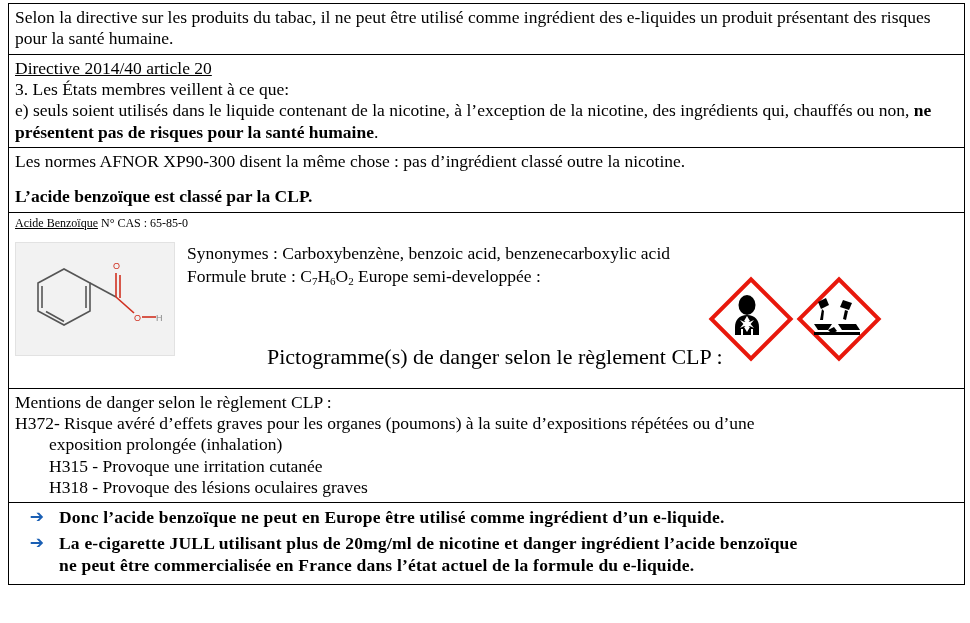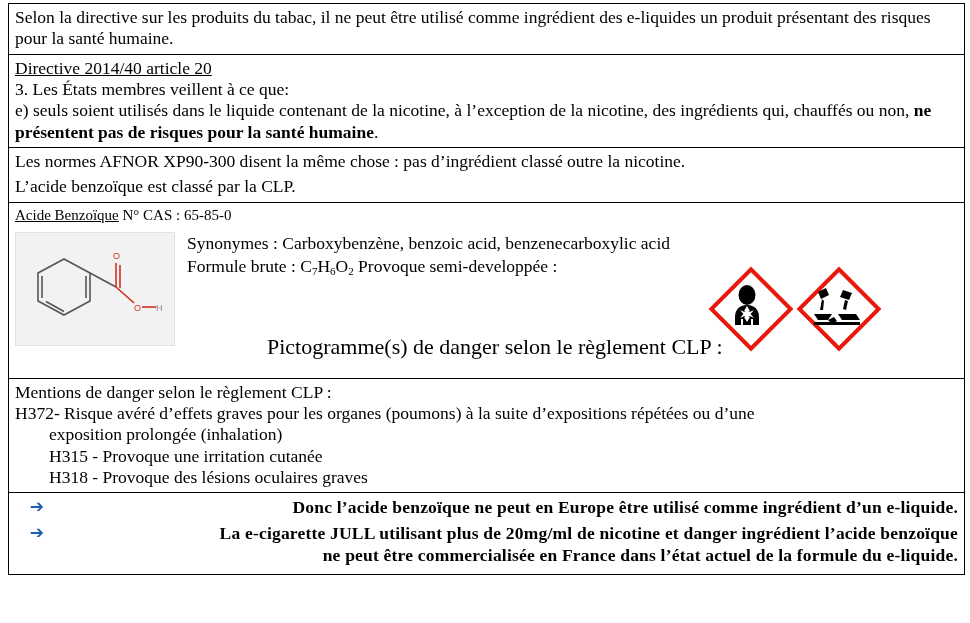--- a/index.html
+++ b/index.html
@@ -48,21 +48,21 @@
   }
   .row-line {
     display: block;
   }
   
   .chem-row-inner {
     position: relative;
     min-height: 168px;
   }
   .cas-line {
-    font-size: 15px;
+    font-size: 12px;
     margin-bottom: 4px;
   }
   .cas-label {
     text-decoration: underline;
   }
   .mol-box {
     position: absolute;
     left: 0px;
     top: 26px;
     width: 158px;
@@ -149,21 +149,20 @@
     flex: 0 0 auto;
     width: 44px;
     text-align: center;
     color: #1a5fb4;
     font-size: 17px;
     font-family: "DejaVu Sans", sans-serif;
     line-height: 1.28;
   }
   .concl-text {
     flex: 1 1 auto;
-    text-align: right;
   }
   .concl-text .cont {
     display: block;
   }
 </style>
 </head>
 <body>
 
 <div class="page">
   <table class="doc-table">
@@ -177,21 +176,21 @@
       <tr>
         <td>
           <span class="row-line u">Directive 2014/40  article 20</span>
           <span class="row-line">3. Les États membres veillent à ce que:</span>
           <span class="row-line"><span>e) seuls soient utilisés dans le liquide contenant de la nicotine, à l’exception de la nicotine, des ingrédients qui, chauffés ou non, </span><span class="b">ne présentent pas de risques pour la santé humaine</span><span>.</span></span>
         </td>
       </tr>
       <tr>
         <td>
           <span class="row-line">Les normes AFNOR XP90-300 disent la même chose : pas d’ingrédient classé outre la nicotine.</span>
-          <span class="row-line" style="margin-top:4px;">L’acide benzoïque est classé par la CLP.</span>
+          <span class="row-line" style="margin-top:14px;font-weight:bold;">L’acide benzoïque est classé par la CLP.</span>
         </td>
       </tr>
       <tr>
         <td>
           <div class="chem-row-inner">
             <div class="cas-line">
               <span class="cas-label">Acide Benzoïque</span>
               <span>N° CAS : 65-85-0</span>
             </div>
 
@@ -211,21 +210,21 @@
                   <line x1="126" y1="74" x2="140" y2="74"></line>
                 </g>
                 <text x="97" y="26" font-family="'Liberation Sans',sans-serif" font-size="9" fill="#d03020">O</text>
                 <text x="118" y="78" font-family="'Liberation Sans',sans-serif" font-size="9" fill="#d03020">O</text>
                 <text x="140" y="78" font-family="'Liberation Sans',sans-serif" font-size="9" fill="#888888">H</text>
               </svg>
             </div>
 
             <div class="syn-block">
               <div>Synonymes : Carboxybenzène, benzoic acid, benzenecarboxylic acid</div>
-              <div><span>Formule brute : C</span><sub>7</sub><span>H</span><sub>6</sub><span>O</span><sub>2</sub><span> Provoque semi-developpée :</span></div>
+              <div><span>Formule brute : C</span><sub>7</sub><span>H</span><sub>6</sub><span>O</span><sub>2</sub><span> Europe semi-developpée :</span></div>
             </div>
 
             <div class="picto-label">Pictogramme(s) de danger selon le règlement CLP :</div>
 
             <div class="pictos">
               <div class="ghs">
                 <div class="diamond"></div>
                 <svg class="glyph" viewBox="0 0 74 74">
                   <g fill="#000000">
                     <ellipse cx="37" cy="27" rx="8.5" ry="10"></ellipse>

